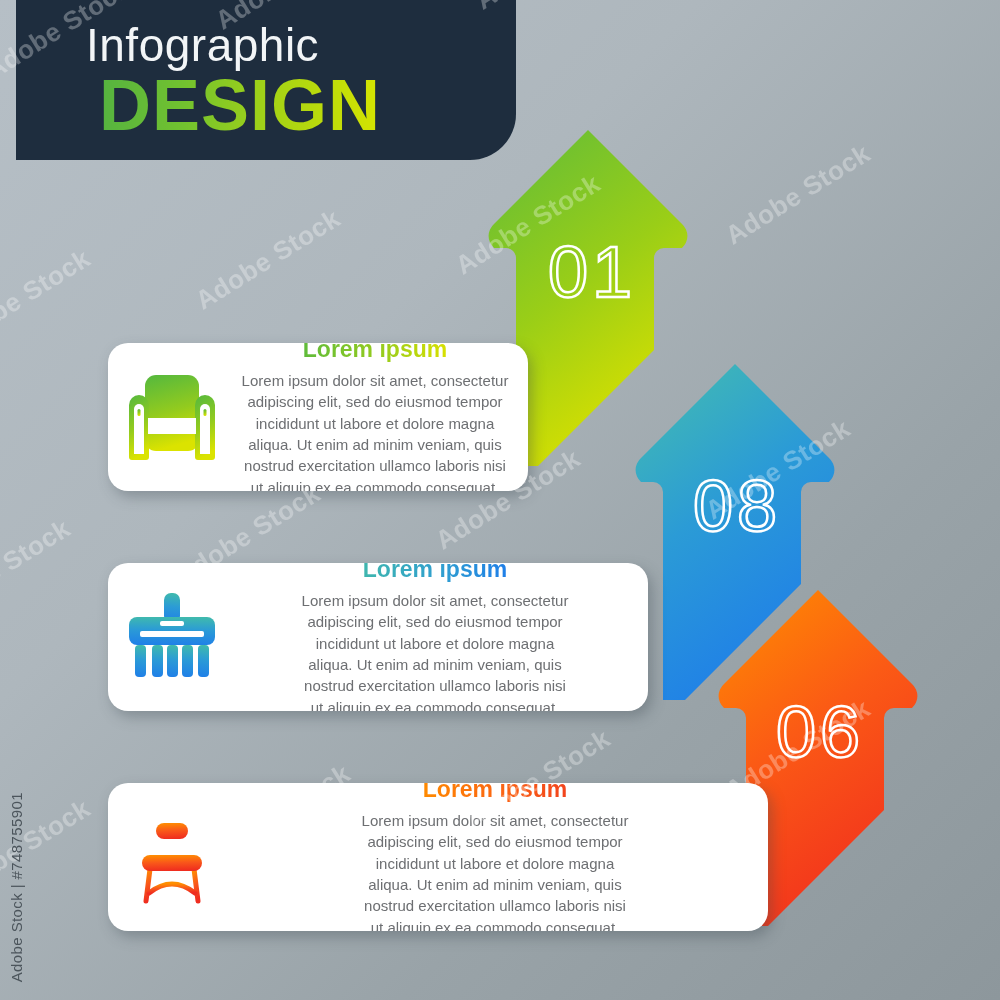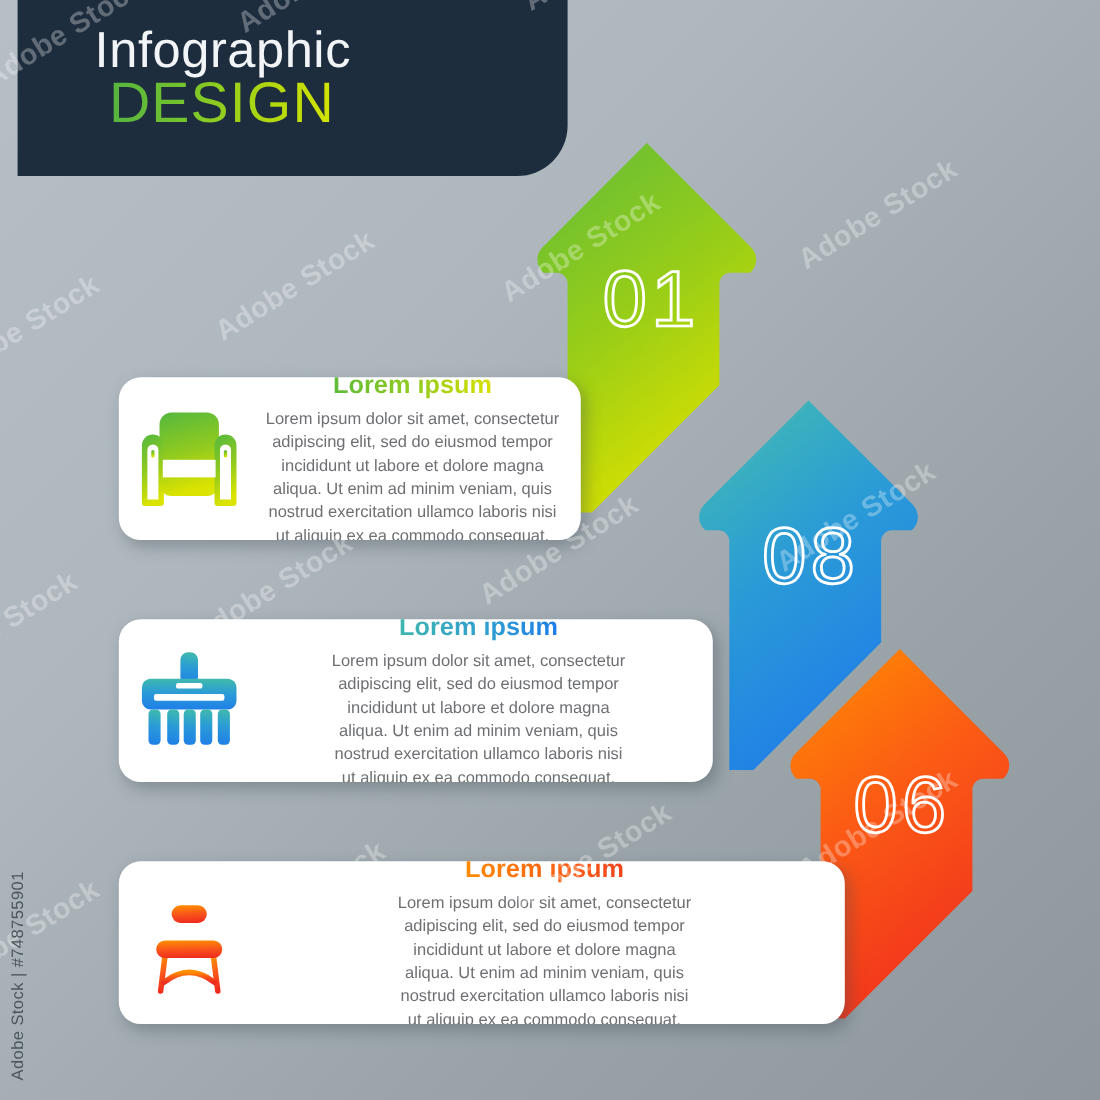--- a/index.html
+++ b/index.html
@@ -15,21 +15,21 @@
     position:absolute; left:16px; top:0; width:500px; height:160px;
     background:#1e2d3e; border-bottom-right-radius:46px; z-index:6;
   }
   #header-title{
     position:absolute; left:70px; top:18px;
     font-size:46px; font-weight:400; color:#f2f5f7;
     letter-spacing:0.5px; white-space:nowrap;
   }
   #header-subtitle{
     position:absolute; left:83px; top:64px;
-    font-size:52px; font-weight:normal; letter-spacing:1px;
+    font-size:72px; font-weight:bold; letter-spacing:1px;
     white-space:nowrap;
     background:linear-gradient(90deg,#55b340 0%,#72c22f 30%,#a5d315 62%,#d6e400 100%);
     -webkit-background-clip:text; background-clip:text;
     -webkit-text-fill-color:transparent; color:transparent;
   }
 
   
   .arrow{ position:absolute; z-index:3; }
   .arrow svg{ display:block; overflow:visible; }
   .arrow-number{

